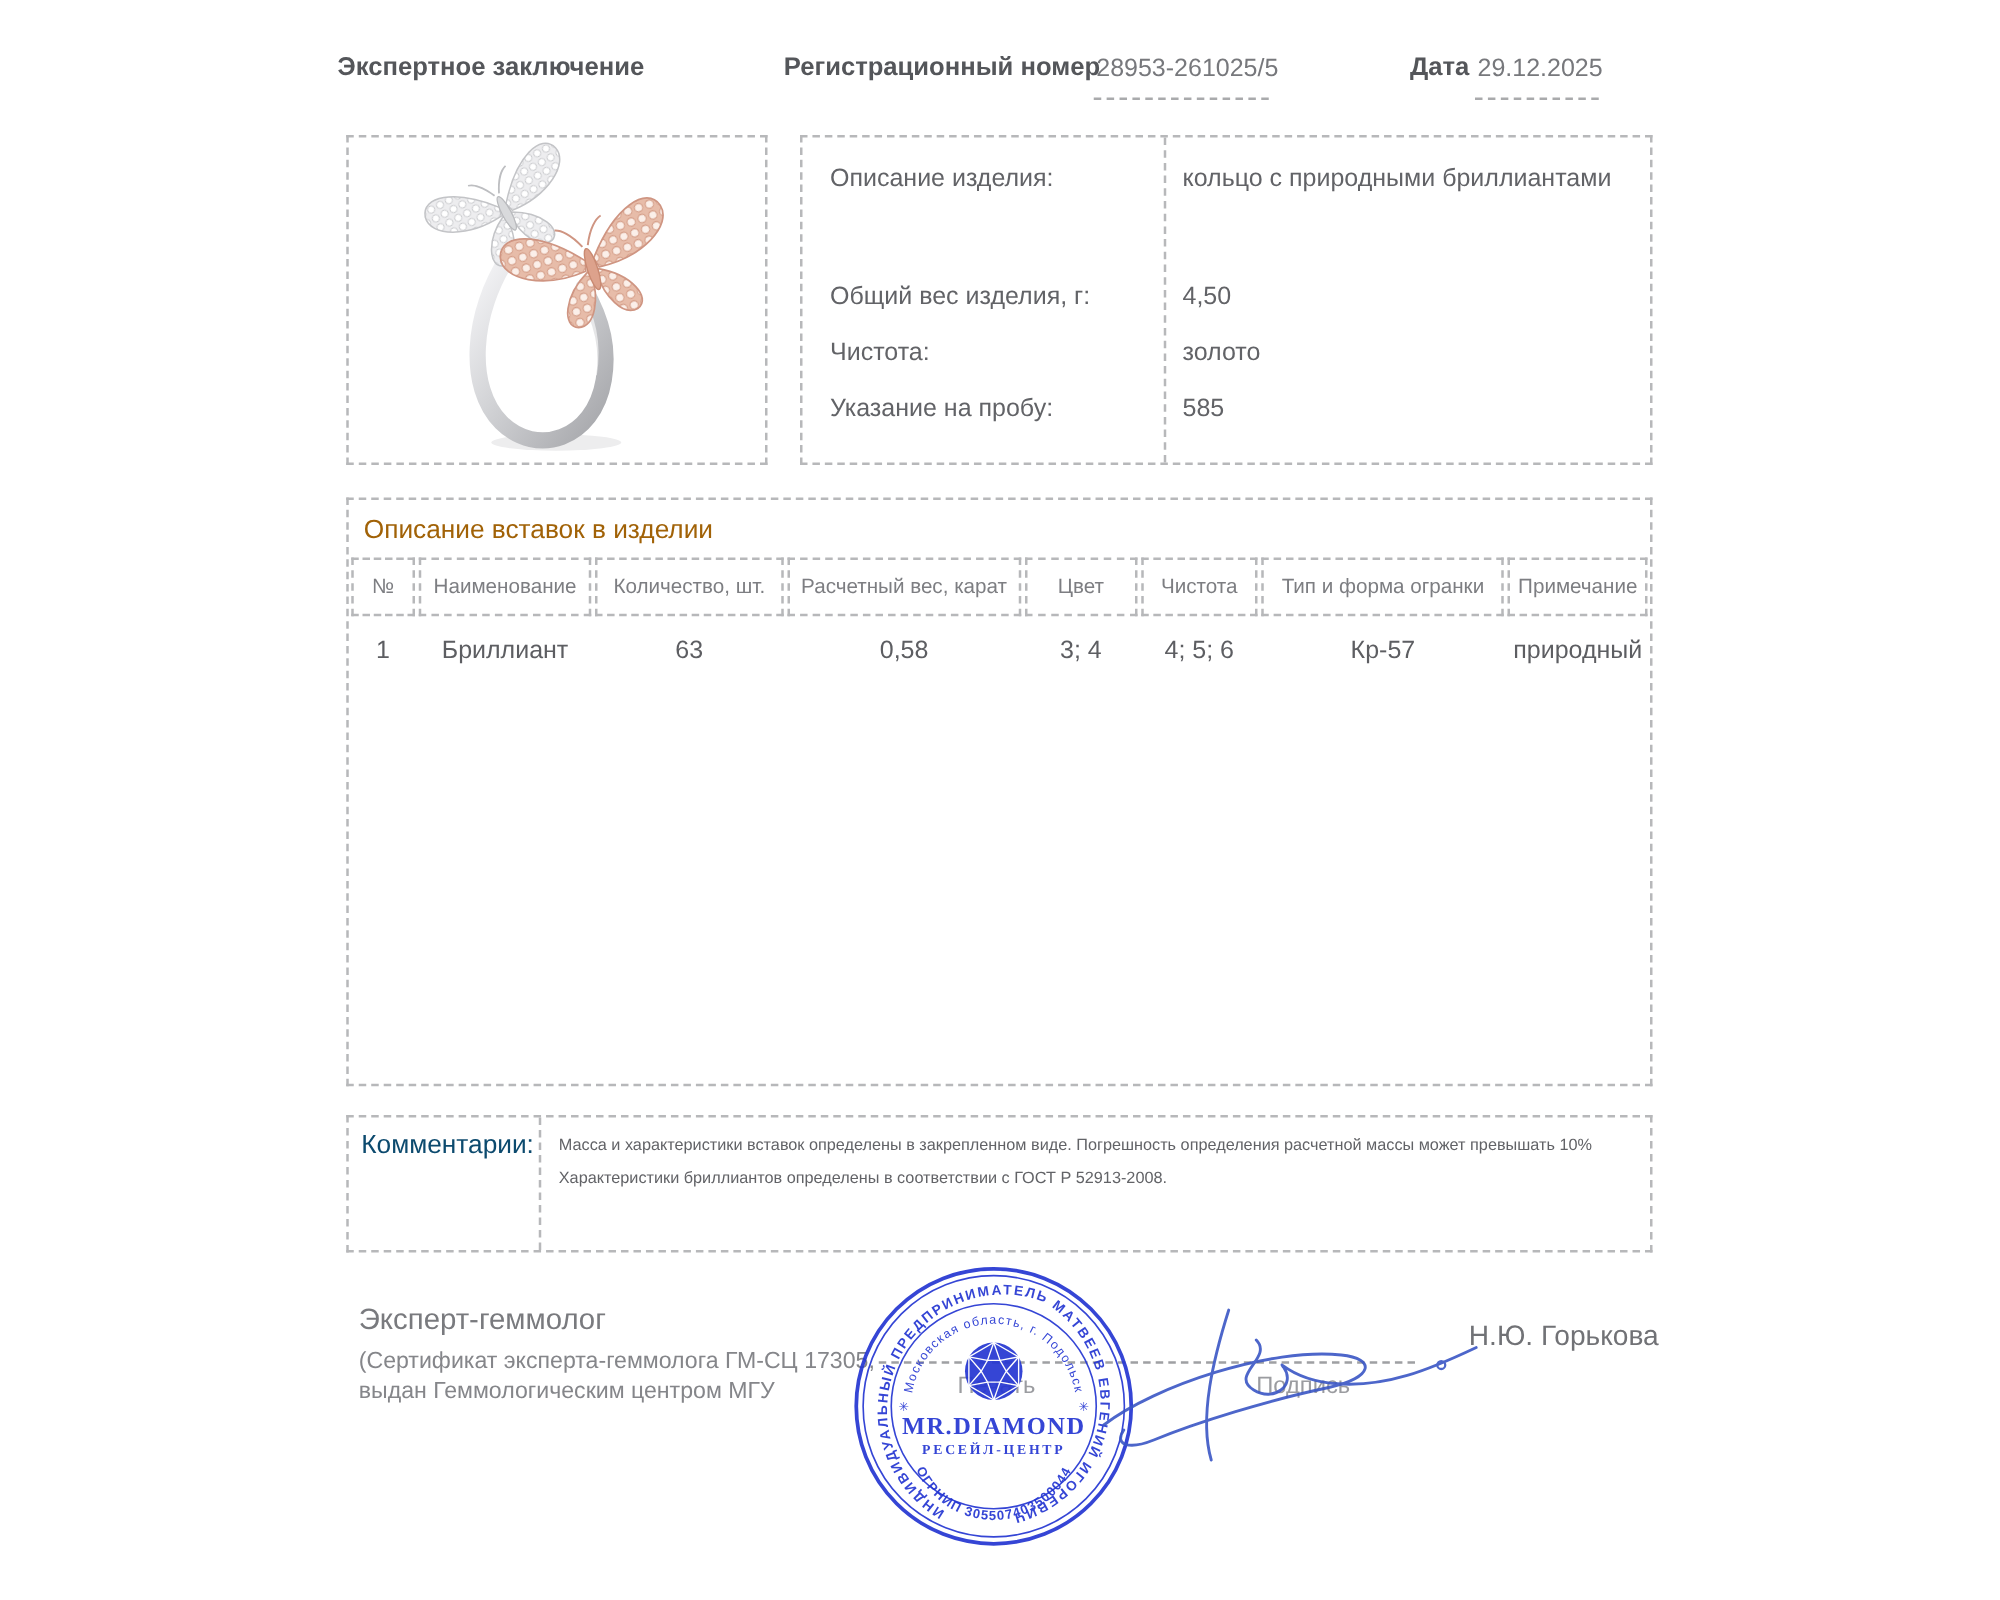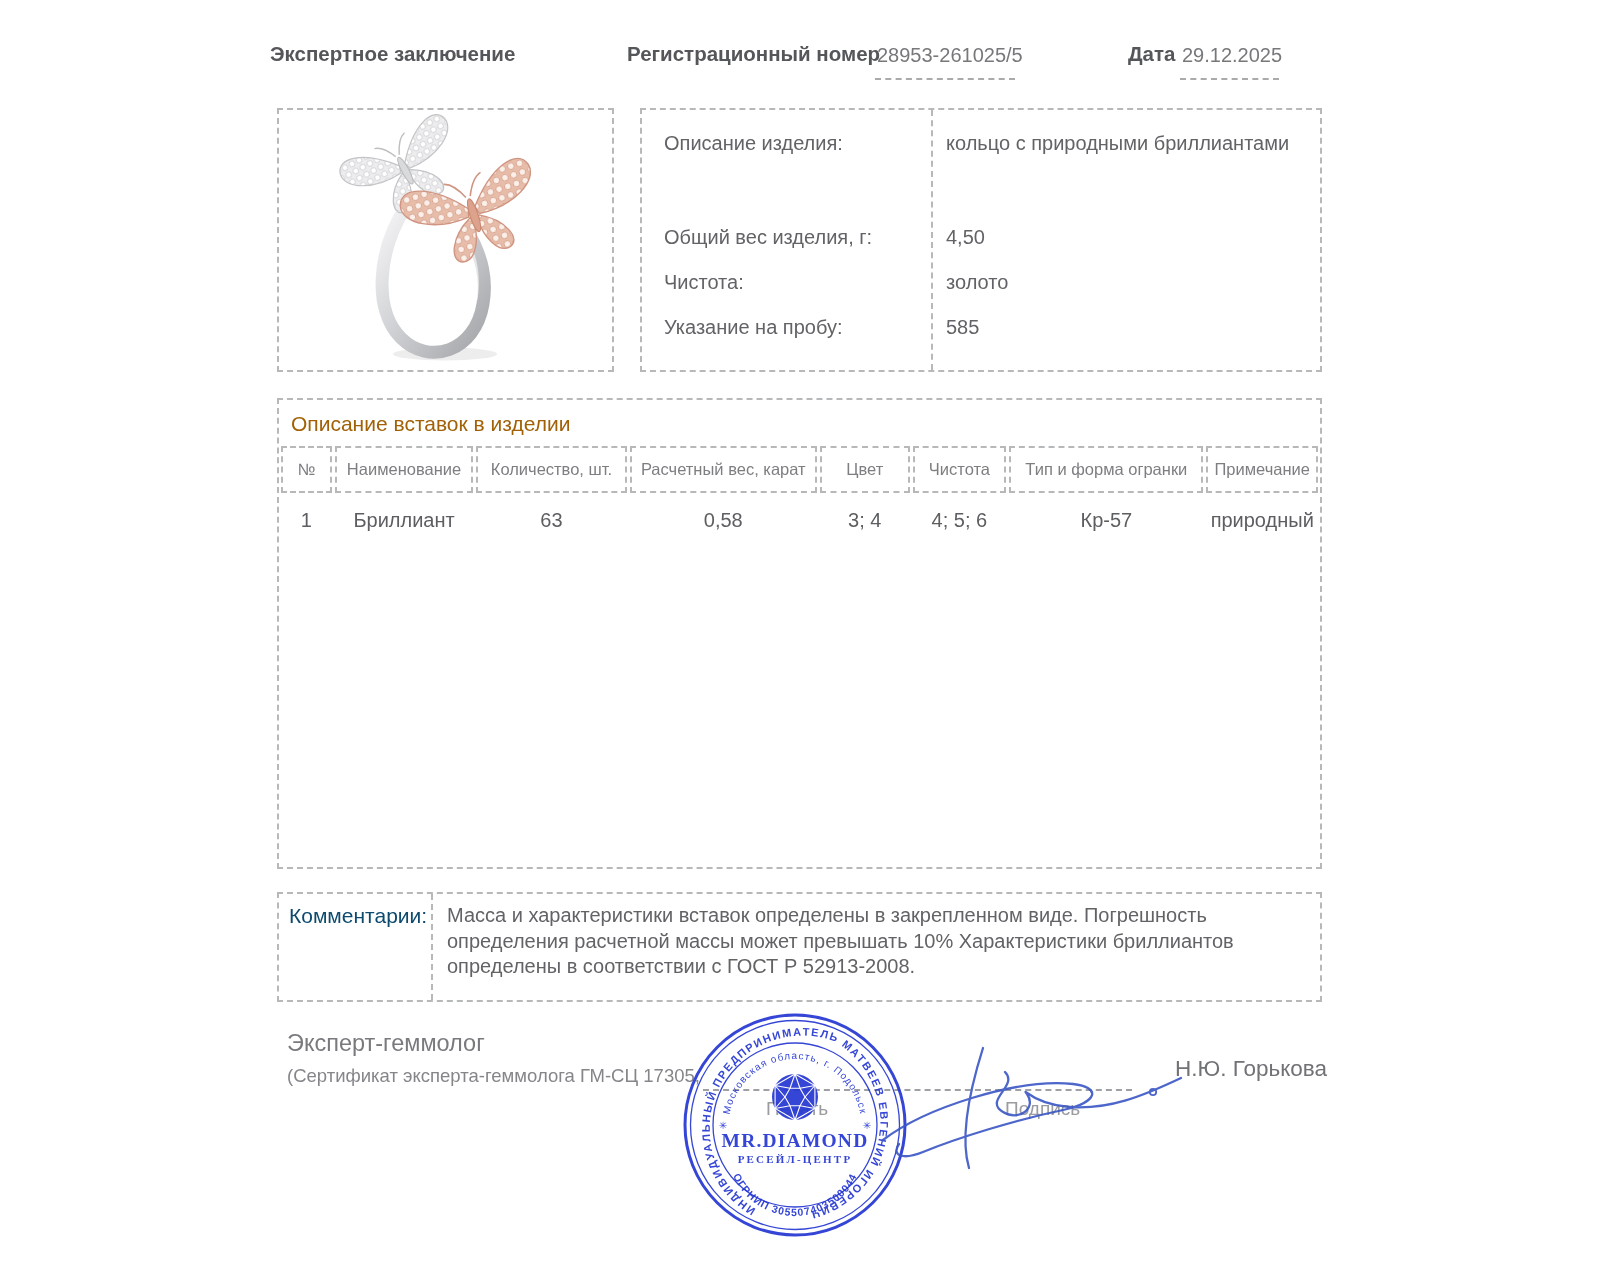--- a/index.html
+++ b/index.html
@@ -27,23 +27,23 @@
     border:2px dashed #b7b8ba;box-sizing:border-box;display:flex;align-items:center;justify-content:center;
     font-size:16.5px;color:#7d7e82;white-space:nowrap;overflow:hidden;
   }
   .tbl-row{position:absolute;left:2px;right:2px;top:100px;height:40px;display:flex;gap:3px;}
   .tbl-row .cell{display:flex;align-items:center;justify-content:center;font-size:20px;color:#5d5e62;white-space:nowrap;}
   .c0{flex:0 0 4.90%;} .c1{flex:0 0 13.35%;} .c2{flex:0 0 14.50%;} .c3{flex:0 0 18.06%;}
   .c4{flex:0 0 8.65%;} .c5{flex:0 0 9.03%;} .c6{flex:0 0 18.73%;} .c7{flex:0 0 10.76%;}
   
   .com-label{position:absolute;left:0;top:0;bottom:0;width:154px;border-right:2px dashed #b7b8ba;box-sizing:border-box;}
   .com-label span{position:absolute;left:10px;top:10px;font-size:21px;color:#0c4a6e;}
-  .com-text{position:absolute;left:168px;top:9px;width:872px;font-size:20px;line-height:25.5px;color:#626367;}
-  
-  .expert-title{font-size:23.5px;color:#797a7e;margin:0 0 7px 0;font-weight:normal;}
+  .com-text{position:absolute;left:168px;top:9px;width:872px;font-size:13px;line-height:25.5px;color:#626367;}
+  
+  .expert-title{font-size:23.5px;color:#797a7e;margin:12px 0 7px 0;font-weight:normal;}
   .expert-cert{font-size:18.5px;line-height:24px;color:#85868a;}
   
   .ph-label{font-size:19px;color:#9b9ca0;}
   .expert-name{font-size:22.5px;color:#717276;}
   svg text{user-select:none;}
 </style>
 </head>
 <body>
 
 <div class="abs hdr-label" style="left:270px;top:42px;">Экспертное заключение</div>
@@ -147,20 +147,21 @@
 <div class="abs dbox" style="left:277px;top:892px;width:1045px;height:110px;">
   <div class="com-label">
     <span>Комментарии:</span>
   </div>
   <div class="com-text">Масса и характеристики вставок определены в закрепленном виде. Погрешность определения расчетной массы может превышать 10% Характеристики бриллиантов определены в соответствии с ГОСТ Р 52913-2008.</div>
 </div>
 
 <div class="abs" style="left:287px;top:1030px;">
   <div class="expert-title">Эксперт-геммолог</div>
   <div class="expert-cert">(Сертификат эксперта-геммолога ГМ-СЦ 17305,</div>
+  <div class="expert-cert">выдан Геммологическим центром МГУ</div>
 </div>
 
 <div class="abs dash-underline" style="left:703px;top:1089px;width:429px;border-top-color:#9fa0a3;z-index:1;"></div>
 <div class="abs ph-label" style="left:766px;top:1098px;z-index:1;">Печать</div>
 <div class="abs ph-label" style="left:1005px;top:1098px;z-index:1;">Подпись</div>
 <div class="abs expert-name" style="left:1175px;top:1056px;">Н.Ю. Горькова</div>
 
 <svg class="abs" style="left:683px;top:1013px;z-index:2;" width="224" height="224" viewBox="0 0 224 224" aria-hidden="true">
   <g fill="none" stroke="#2436d2" opacity="0.92">
     <circle cx="112" cy="112" r="110" stroke-width="3"></circle>

